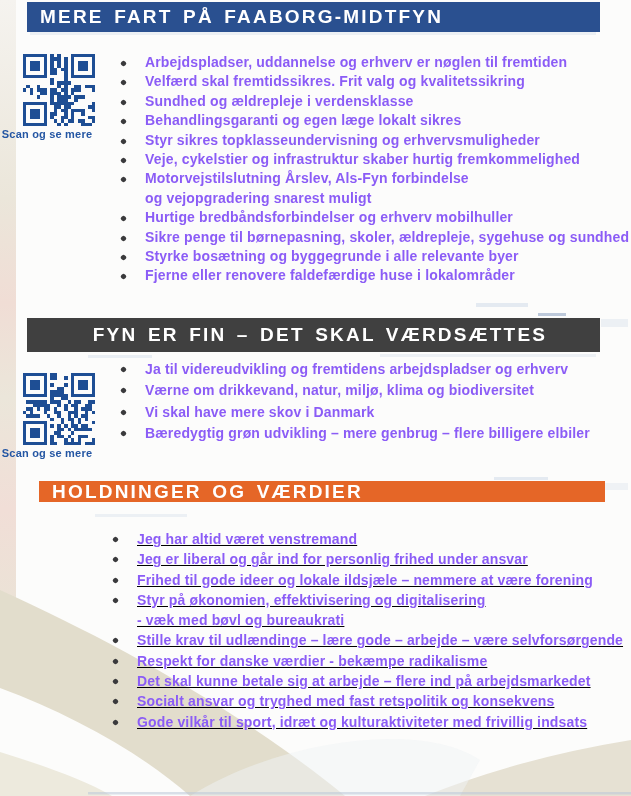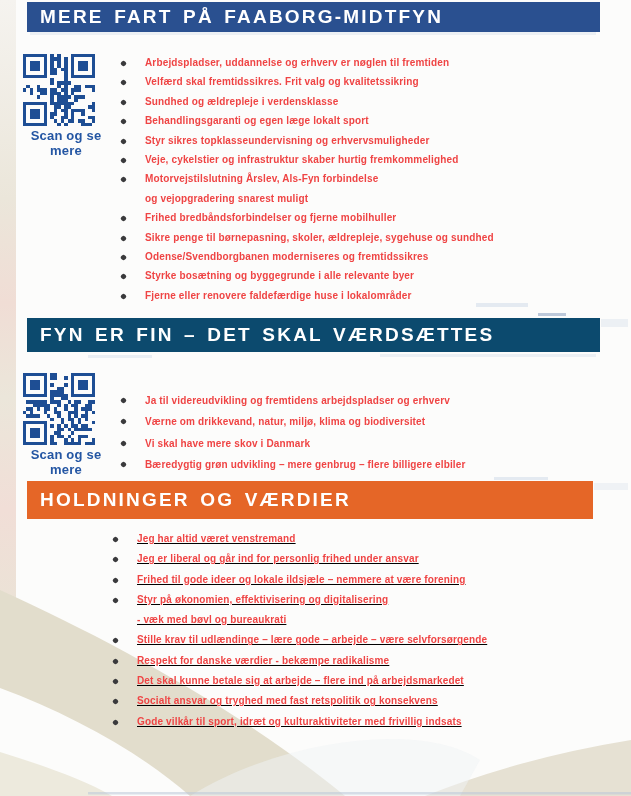--- a/index.html
+++ b/index.html
@@ -9,45 +9,45 @@
     font-family:"Liberation Sans", sans-serif;
   }
   .bg{position:absolute;left:0;top:0;width:631px;height:796px;}
   
   .bar{
     position:absolute;left:27px;display:flex;align-items:center;
     color:#ffffff;font-weight:700;font-size:19px;letter-spacing:2.2px;word-spacing:3px;
     padding-left:13px;box-sizing:border-box;
   }
   .bar1{top:2px;width:573px;height:30px;background:#2a5090;}
-  .bar2{top:318px;width:573px;height:34px;background:#0c4a6e;}
-  .bar3{top:481px;width:566px;height:38px;background:#e56627;}
+  .bar2{top:318px;width:573px;height:34px;background:#404040;justify-content:center;}
+  .bar3{top:481px;width:566px;height:21px;background:#e56627;margin-left:12px;}
   
   .qr{position:absolute;width:72px;height:72px;left:23px;}
   .qr1{top:54px;}
   .qr2{top:373px;}
   .scan{
-    position:absolute;left:20px;width:92px;text-align:center;
-    color:#2456a3;font-weight:700;font-size:13px;letter-spacing:0.2px;
+    position:absolute;left:1px;width:92px;text-align:center;
+    color:#2456a3;font-weight:700;font-size:11px;letter-spacing:0.2px;
   }
   .scan1{top:128px;}
   .scan2{top:447px;}
   
   ul.blist{list-style:none;margin:0;padding:0;position:absolute;}
   ul.blist li{position:relative;padding-left:33px;}
   ul.blist li::before{
     content:"";position:absolute;left:9px;top:8px;width:5px;height:5px;
     background:#3a3a3c;border-radius:40%;transform:rotate(45deg);
   }
   .bl{
-    font-size:10px;font-weight:700;color:#ef4444;letter-spacing:0.15px;
+    font-size:14px;font-weight:700;color:#8b5cf6;letter-spacing:0.15px;
     white-space:nowrap;
   }
   .list1{left:112px;top:53px;} .list1 .bl{line-height:19.4px;}
-  .list2{left:112px;top:390px;} .list2 .bl{line-height:21.3px;}
+  .list2{left:112px;top:359px;} .list2 .bl{line-height:21.3px;}
   .list3{left:104px;top:529px;text-decoration:underline;} .list3 .bl{line-height:20.3px;}
   
   .streak{position:absolute;background:#c7d4e4;}
 </style>
 </head>
 <body>
 
 <div class="page">
 
   <svg class="bg" viewBox="0 0 631 796" xmlns="http://www.w3.org/2000/svg">
@@ -223,40 +223,37 @@
       <li>
         <div class="bl">Arbejdspladser, uddannelse og erhverv er nøglen til fremtiden</div>
       </li>
       <li>
         <div class="bl">Velfærd skal fremtidssikres. Frit valg og kvalitetssikring</div>
       </li>
       <li>
         <div class="bl">Sundhed og ældrepleje i verdensklasse</div>
       </li>
       <li>
-        <div class="bl">Behandlingsgaranti og egen læge lokalt sport</div>
+        <div class="bl">Behandlingsgaranti og egen læge lokalt sikres</div>
       </li>
       <li>
         <div class="bl">Styr sikres topklasseundervisning og erhvervsmuligheder</div>
       </li>
       <li>
         <div class="bl">Veje, cykelstier og infrastruktur skaber hurtig fremkommelighed</div>
       </li>
       <li>
         <div class="bl">Motorvejstilslutning Årslev, Als-Fyn forbindelse</div>
         <div class="bl">og vejopgradering snarest muligt</div>
       </li>
       <li>
-        <div class="bl">Frihed bredbåndsforbindelser og fjerne mobilhuller</div>
+        <div class="bl">Hurtige bredbåndsforbindelser og erhverv mobilhuller</div>
       </li>
       <li>
         <div class="bl">Sikre penge til børnepasning, skoler, ældrepleje, sygehuse og sundhed</div>
-      </li>
-      <li>
-        <div class="bl">Odense/Svendborgbanen moderniseres og fremtidssikres</div>
       </li>
       <li>
         <div class="bl">Styrke bosætning og byggegrunde i alle relevante byer</div>
       </li>
       <li>
         <div class="bl">Fjerne eller renovere faldefærdige huse i lokalområder</div>
       </li>
     </ul>
 
   <div class="bar bar2">

